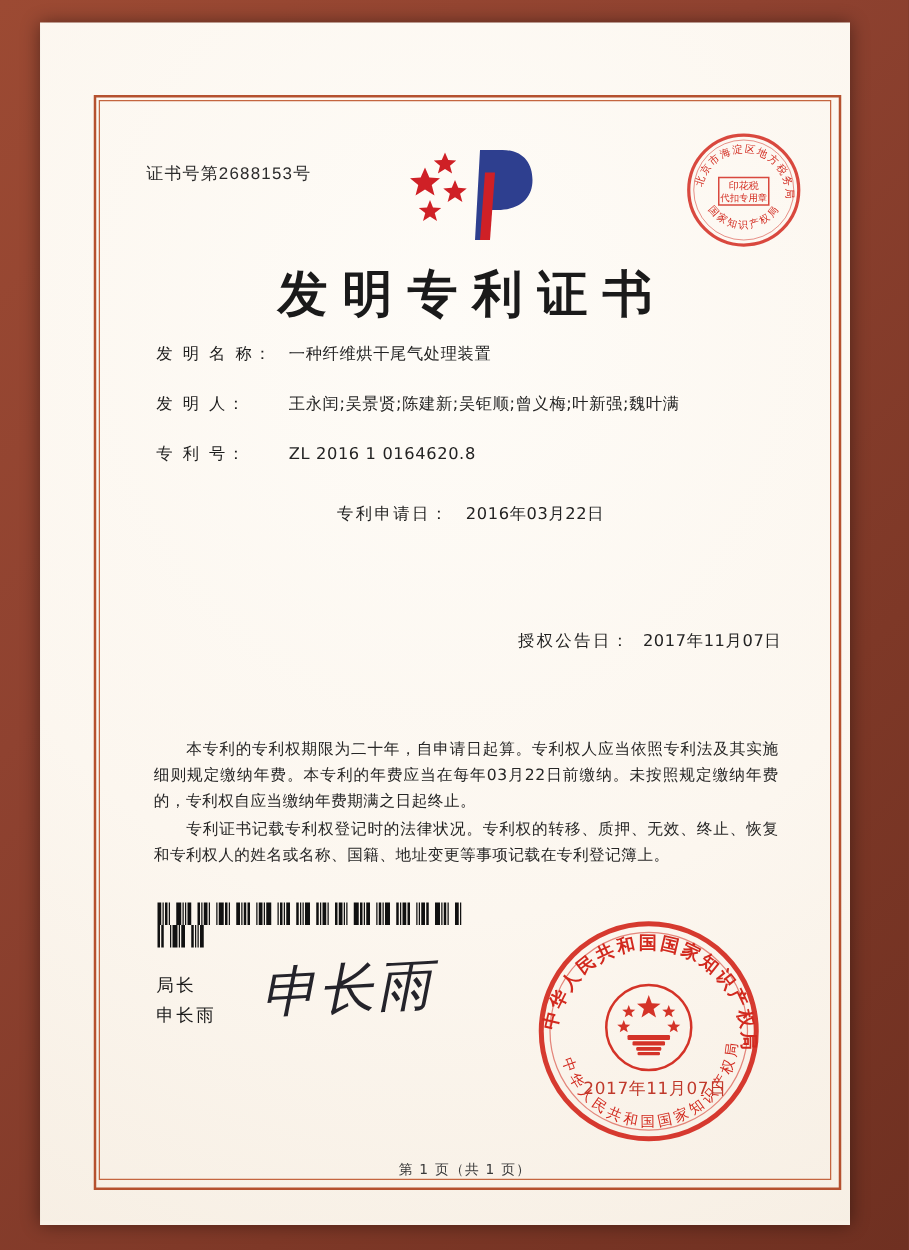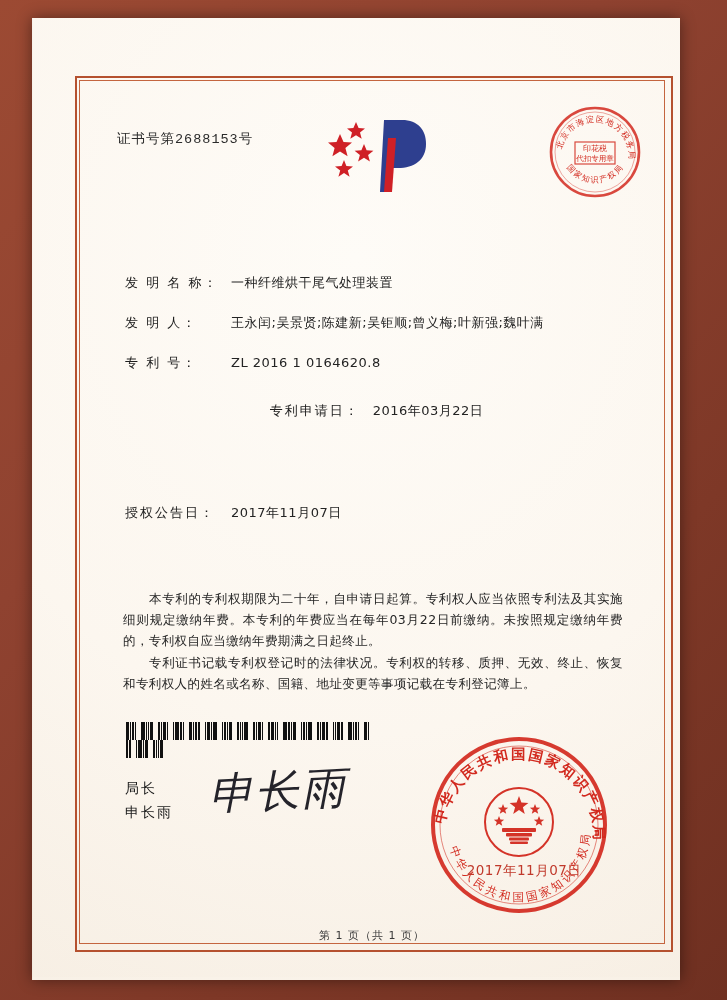--- a/index.html
+++ b/index.html
@@ -66,21 +66,21 @@
     width: 586px;
     height: 864px;
   }
   .cert-no {
     position: absolute;
     left: 38px;
     top: 50px;
     font-size: 13.5px;
     letter-spacing: 1px;
     color: #2b2b2b;
-    font-family: Liberation Mono, monospace;
+    font-family: Liberation Sans, sans-serif;
   }
   
   #emblem {
     position: absolute;
     left: 243px;
     top: 34px;
     width: 120px;
     height: 82px;
   }
   
@@ -121,21 +121,21 @@
   .field .val {
     display: inline-block;
     margin-left: 10px;
     letter-spacing: 0.5px;
   }
   .f1 { top: 194px; }
   .f2 { top: 234px; }
   .f3 { top: 274px; }
   .f4 { top: 322px; text-align: center; }
   .f5 { top: 374px; }
-  .f6 { top: 424px; }
+  .f6 { top: 424px; text-align: right; }
   .lbl-w { width: 96px; }
 
   .para {
     position: absolute;
     left: 44px;
     width: 500px;
     font-size: 12.5px;
     line-height: 21px;
     color: #262626;
     text-align: justify;
@@ -260,20 +260,21 @@
           <rect x="28" y="38" width="40" height="22" fill="none" stroke="#d2291e" stroke-width="1.2" opacity="0.85"></rect>
           <text x="48" y="47" text-anchor="middle" font-size="8" fill="#d2291e" font-family="'DejaVu Sans', sans-serif">印花税</text>
           <text x="48" y="57" text-anchor="middle" font-size="7.5" fill="#d2291e" font-family="'DejaVu Sans', sans-serif">代扣专用章</text>
           <path id="arcBot" d="M 16 56 A 34 34 0 0 0 80 56" fill="none"></path>
           <text font-size="8" fill="#d2291e" font-family="'DejaVu Sans', sans-serif" letter-spacing="1.6">
             <textPath href="#arcBot" startOffset="10%">国家知识产权局</textPath>
           </text>
         </svg>
       </div>
 
+      <div id="title">发明专利证书</div>
 
       <div class="field f1">
         <span class="lbl lbl-w">发 明 名 称：</span><span class="val">一种纤维烘干尾气处理装置</span>
       </div>
       <div class="field f2">
         <span class="lbl lbl-w">发 明 人：</span><span class="val">王永闰;吴景贤;陈建新;吴钜顺;曾义梅;叶新强;魏叶满</span>
       </div>
       <div class="field f3">
         <span class="lbl lbl-w">专 利 号：</span><span class="val">ZL 2016 1 0164620.8</span>
       </div>

